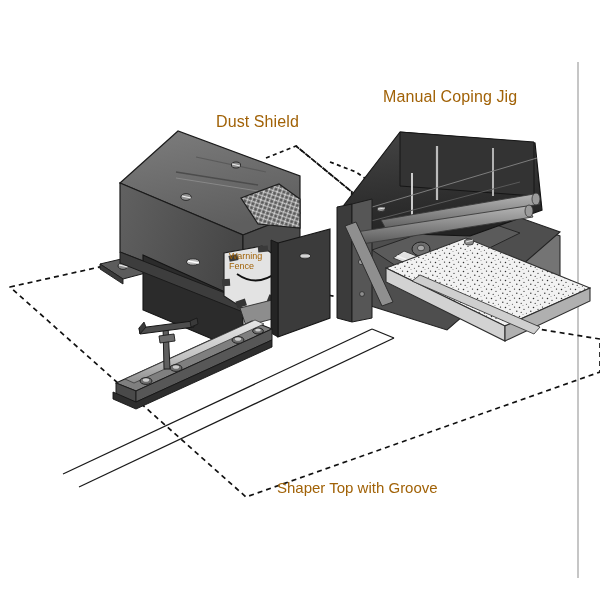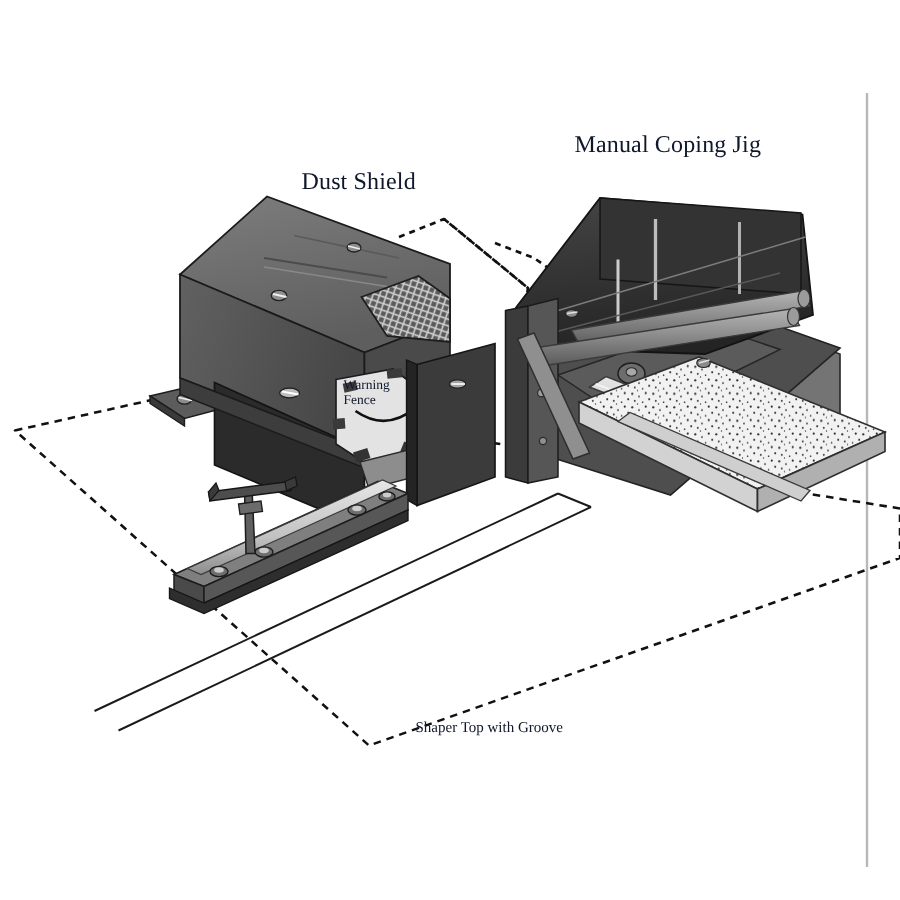--- a/index.html
+++ b/index.html
@@ -18,29 +18,29 @@
     overflow: hidden;
   }
   #figure svg {
     display: block;
     position: absolute;
     top: 0;
     left: 0;
   }
   .lbl {
     position: absolute;
-    color: #0f172a;
-    font-family: Liberation Serif, serif;
+    color: #a16207;
+    font-family: Liberation Sans, sans-serif;
     white-space: nowrap;
     line-height: 1.12;
   }
   .lbl-major { font-size: 16px; font-weight: 400; letter-spacing: 0.1px; }
-  .lbl-mid   { font-size: 10px; font-weight: 400; }
+  .lbl-mid   { font-size: 15px; font-weight: 400; }
   .lbl-small { font-size: 9px;  font-weight: 400; }
-  #lbl-dust-shield     { left: 201px; top: 113px; }
+  #lbl-dust-shield     { left: 216px; top: 113px; }
   #lbl-coping-jig      { left: 383px; top:  88px; }
   #lbl-tenon-fence     { left: 197px; top: 381px; }
   #lbl-shaper-top      { left: 277px; top: 480px; }
   #lbl-warning-disc    { left: 229px; top: 251px; }
 </style>
 </head>
 <body>
 
 <div id="figure">
 

